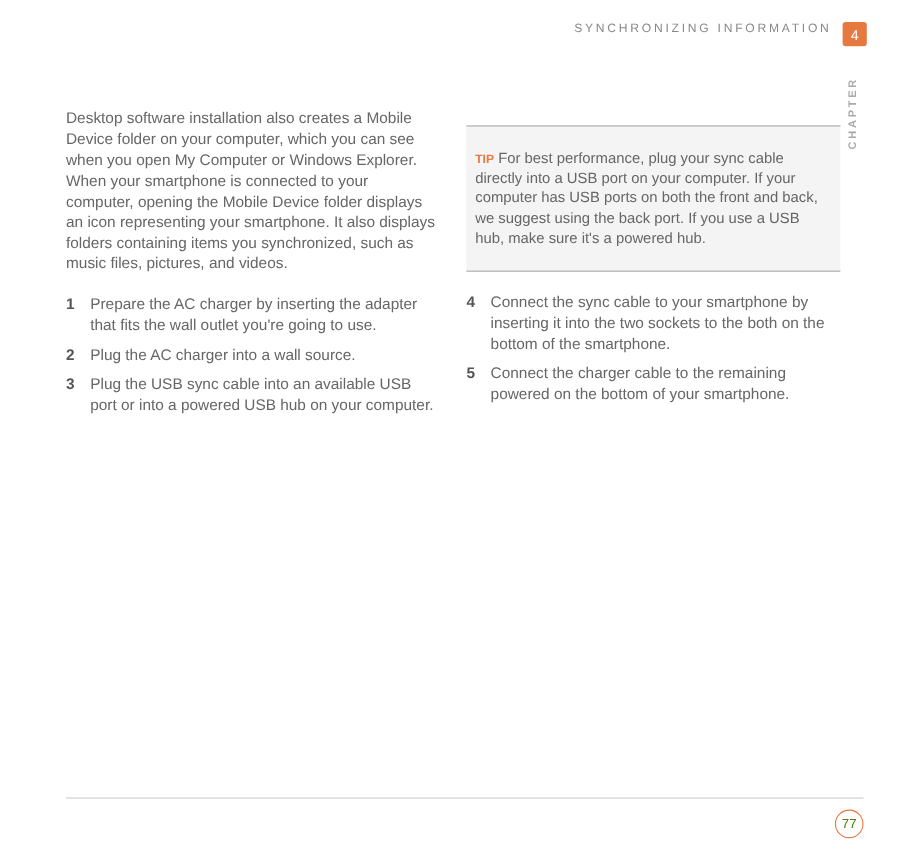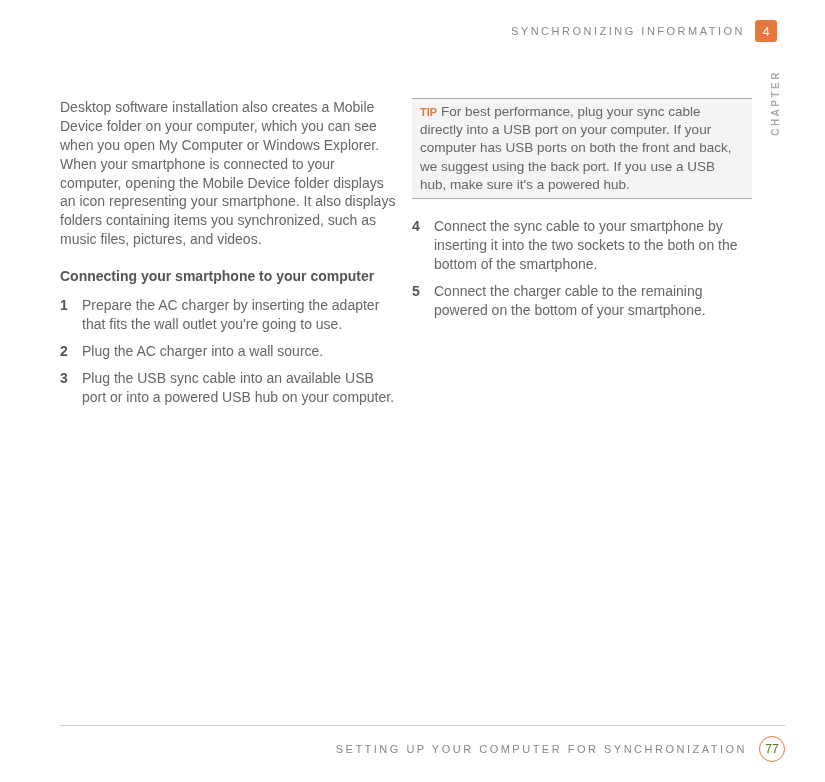--- a/index.html
+++ b/index.html
@@ -8,23 +8,23 @@
     height: 782px;
     font-family: Arial, Helvetica, sans-serif;
     background: #fff;
     color: #666;
     position: relative;
     overflow: hidden;
   }
   .header {
     position: absolute;
     top: 20px;
-    right: 48px;
+    right: 37px;
     display: flex;
-    align-items: center;
+    align-items: flex-start;
   }
   .header-title {
     letter-spacing: 2.5px;
     font-size: 11px;
     color: #888;
     margin-right: 10px;
   }
   .chapter-num {
     background: #e67940;
     color: #fff;
@@ -46,21 +46,22 @@
     font-size: 10px;
     color: #aaa;
     font-weight: bold;
   }
   .content {
     position: absolute;
     top: 98px;
     left: 60px;
     width: 705px;
     display: flex;
-    gap: 12px;
+    gap: 24px;
+    align-items: flex-end;
   }
   .col {
     width: 340px;
     font-size: 14px;
     line-height: 1.35;
     color: #666;
   }
   .para { margin-bottom: 18px; }
   .subhead {
     font-weight: bold;
@@ -75,21 +76,21 @@
     font-weight: bold;
     color: #555;
     width: 22px;
     flex-shrink: 0;
   }
   .list-text { flex: 1; }
   .tip-box {
     border-top: 1px solid #aaa;
     border-bottom: 1px solid #aaa;
     background: #f4f4f4;
-    padding: 4px 8px;
+    padding: 20px 8px;
     margin-bottom: 18px;
     font-size: 13.5px;
     line-height: 1.35;
   }
   .tip-label {
     color: #e67940;
     font-weight: bold;
     font-size: 11px;
   }
   .footer {
@@ -127,21 +128,20 @@
 <div class="header">
   <div class="header-title">SYNCHRONIZING INFORMATION</div>
   <div class="chapter-num">4</div>
 </div>
 
 <div class="sidebar-label">CHAPTER</div>
 
 <div class="content">
   <div class="col">
     <div class="para">Desktop software installation also creates a Mobile Device folder on your computer, which you can see when you open My Computer or Windows Explorer. When your smartphone is connected to your computer, opening the Mobile Device folder displays an icon representing your smartphone. It also displays folders containing items you synchronized, such as music files, pictures, and videos.</div>
-    <div class="subhead">Connecting your smartphone to your computer</div>
     <div class="list-item">
       <div class="list-num">1</div>
       <div class="list-text">Prepare the AC charger by inserting the adapter that fits the wall outlet you're going to use.</div>
     </div>
     <div class="list-item">
       <div class="list-num">2</div>
       <div class="list-text">Plug the AC charger into a wall source.</div>
     </div>
     <div class="list-item">
       <div class="list-num">3</div>
@@ -159,15 +159,14 @@
       <div class="list-text">Connect the sync cable to your smartphone by inserting it into the two sockets to the both on the bottom of the smartphone.</div>
     </div>
     <div class="list-item" style="margin-bottom:18px;">
       <div class="list-num">5</div>
       <div class="list-text">Connect the charger cable to the remaining powered on the bottom of your smartphone.</div>
     </div>
   </div>
 </div>
 
 <div class="footer">
-  <div class="footer-title">SETTING UP YOUR COMPUTER FOR SYNCHRONIZATION</div>
   <div class="page-num">77</div>
 </div>
 
 </body></html>

